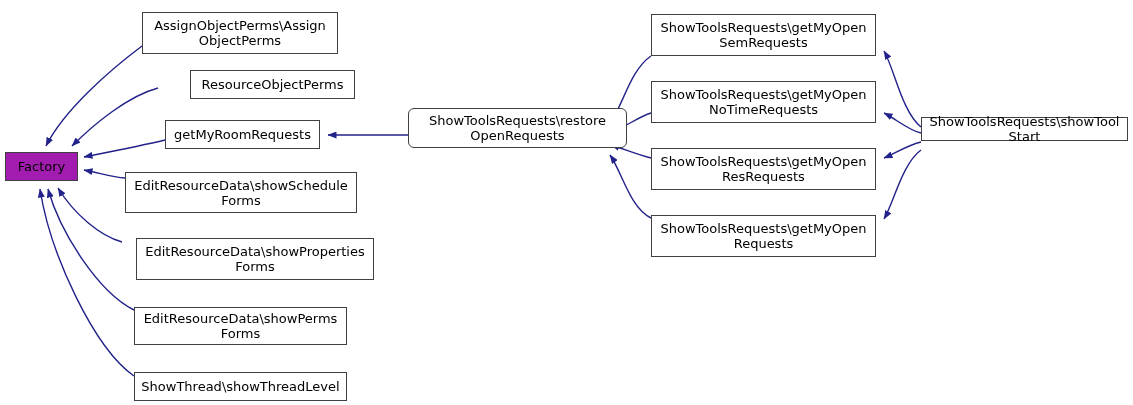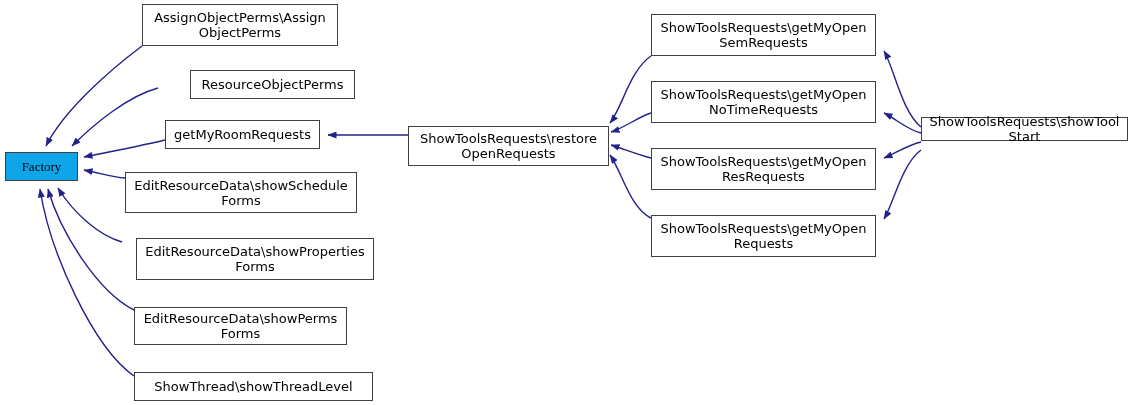--- a/index.html
+++ b/index.html
@@ -21,23 +21,22 @@
     line-height:15px;
     display:flex;
     align-items:center;
     justify-content:center;
     text-align:center;
     white-space:pre-line;
     letter-spacing:0px;
     z-index:3;
   }
   .node.current{
-    background:#0ea5e9;
+    background:#a21caf;
     border:1px solid #404040;
-    font-family:Liberation Serif, serif;
   }
 </style>
 </head>
 <body>
 
 <div id="canvas">
   <svg id="edges" xmlns="http://www.w3.org/2000/svg">
     <defs>
       <marker id="arrowhead" markerWidth="9" markerHeight="7" refX="8.5" refY="3.5" orient="auto" markerUnits="userSpaceOnUse">
         <polygon points="0,0 9,3.5 0,7" fill="#22228a"></polygon>
@@ -57,32 +56,32 @@
         <path d="M 651 158 C 638 155 624 149 611 145" fill="none" stroke="#22228a" stroke-width="1.4" marker-end="url(#arrowhead)"></path>
         <path d="M 651 218 C 630 208 622 172 610 155" fill="none" stroke="#22228a" stroke-width="1.4" marker-end="url(#arrowhead)"></path>
         <path d="M 921 127 C 902 112 894 68 884 51" fill="none" stroke="#22228a" stroke-width="1.4" marker-end="url(#arrowhead)"></path>
         <path d="M 921 133 C 908 130 896 119 884 113" fill="none" stroke="#22228a" stroke-width="1.4" marker-end="url(#arrowhead)"></path>
         <path d="M 921 142 C 908 145 896 153 884 158" fill="none" stroke="#22228a" stroke-width="1.4" marker-end="url(#arrowhead)"></path>
         <path d="M 921 150 C 902 164 894 202 884 219" fill="none" stroke="#22228a" stroke-width="1.4" marker-end="url(#arrowhead)"></path>
       </g>
   </svg>
   <div id="node-layer">
       <div class="node current" style="left: 5px; top: 152px; width: 73px; height: 29px;">Factory</div>
-      <div class="node" style="left: 142px; top: 4px; width: 196px; height: 42px;">AssignObjectPerms\Assign
+      <div class="node" style="left: 142px; top: 12px; width: 196px; height: 42px;">AssignObjectPerms\Assign
 ObjectPerms</div>
       <div class="node" style="left: 158px; top: 70px; width: 165px; height: 29px; margin-left: 32px;">ResourceObjectPerms</div>
       <div class="node" style="left: 165px; top: 120px; width: 155px; height: 29px;">getMyRoomRequests</div>
       <div class="node" style="left: 125px; top: 172px; width: 232px; height: 41px;">EditResourceData\showSchedule
 Forms</div>
       <div class="node" style="left: 136px; top: 238px; width: 238px; height: 42px;">EditResourceData\showProperties
 Forms</div>
       <div class="node" style="left: 134px; top: 307px; width: 213px; height: 38px;">EditResourceData\showPerms
 Forms</div>
-      <div class="node" style="left: 134px; top: 372px; width: 239px; height: 29px;">ShowThread\showThreadLevel</div>
-      <div class="node" style="left: 408px; top: 126px; width: 201px; height: 40px;">ShowToolsRequests\restore
+      <div class="node" style="left: 134px; top: 372px; width: 213px; height: 29px;">ShowThread\showThreadLevel</div>
+      <div class="node" style="left: 408px; top: 108px; width: 219px; height: 40px; border-radius: 6px;">ShowToolsRequests\restore
 OpenRequests</div>
       <div class="node" style="left: 651px; top: 14px; width: 225px; height: 42px;">ShowToolsRequests\getMyOpen
 SemRequests</div>
       <div class="node" style="left: 651px; top: 81px; width: 225px; height: 42px;">ShowToolsRequests\getMyOpen
 NoTimeRequests</div>
       <div class="node" style="left: 651px; top: 148px; width: 225px; height: 42px;">ShowToolsRequests\getMyOpen
 ResRequests</div>
       <div class="node" style="left: 651px; top: 215px; width: 225px; height: 42px;">ShowToolsRequests\getMyOpen
 Requests</div>
       <div class="node" style="left: 921px; top: 117px; width: 207px; height: 24px;">ShowToolsRequests\showTool

